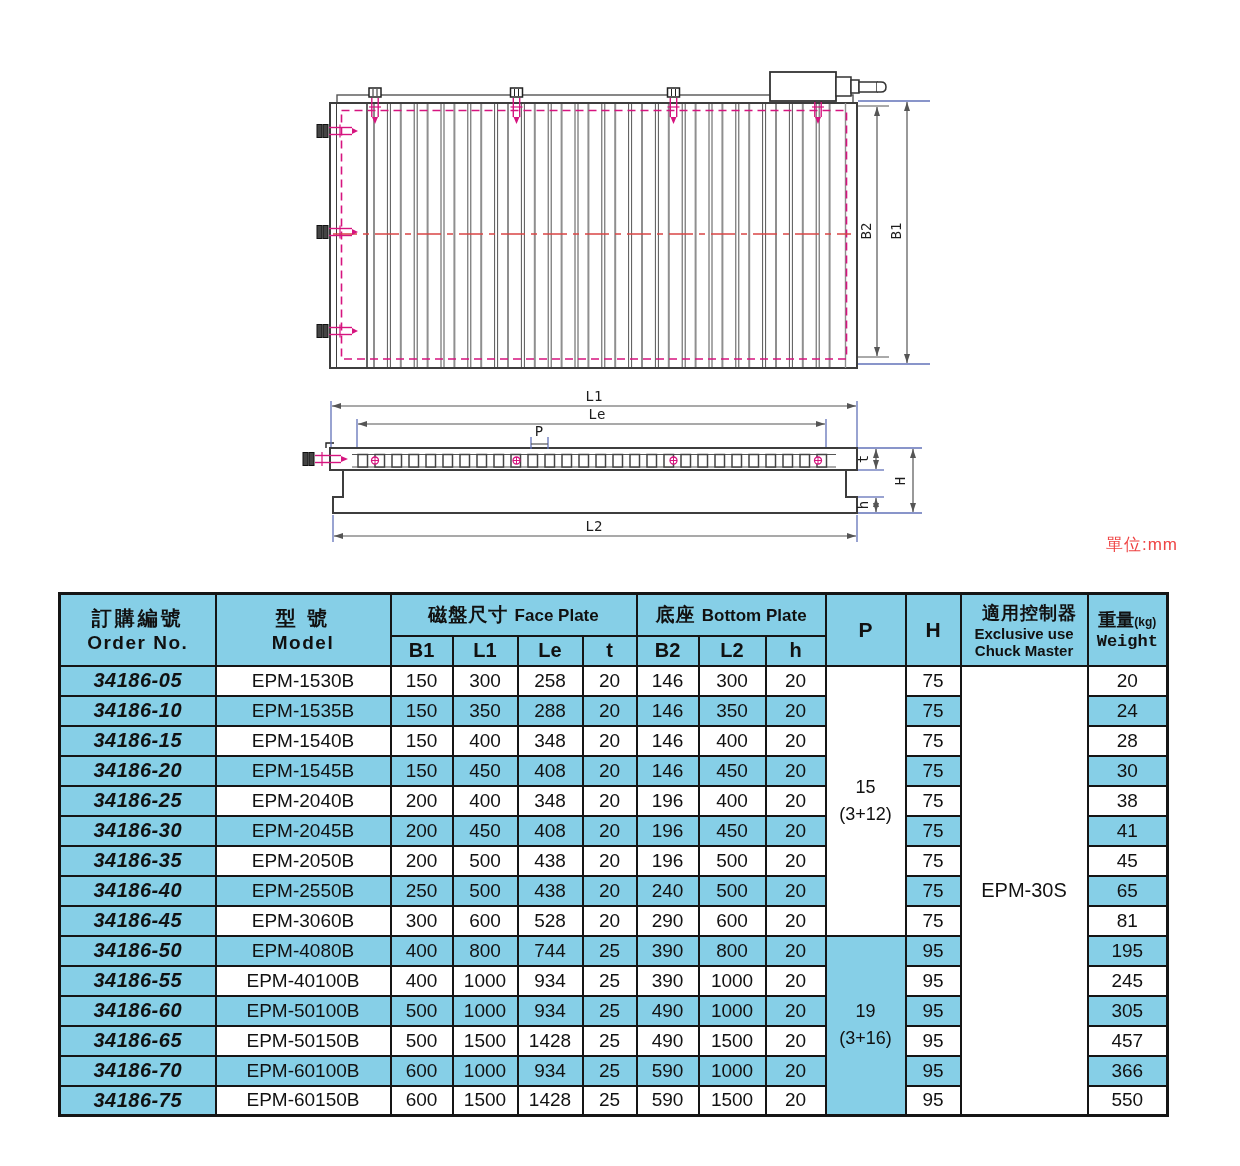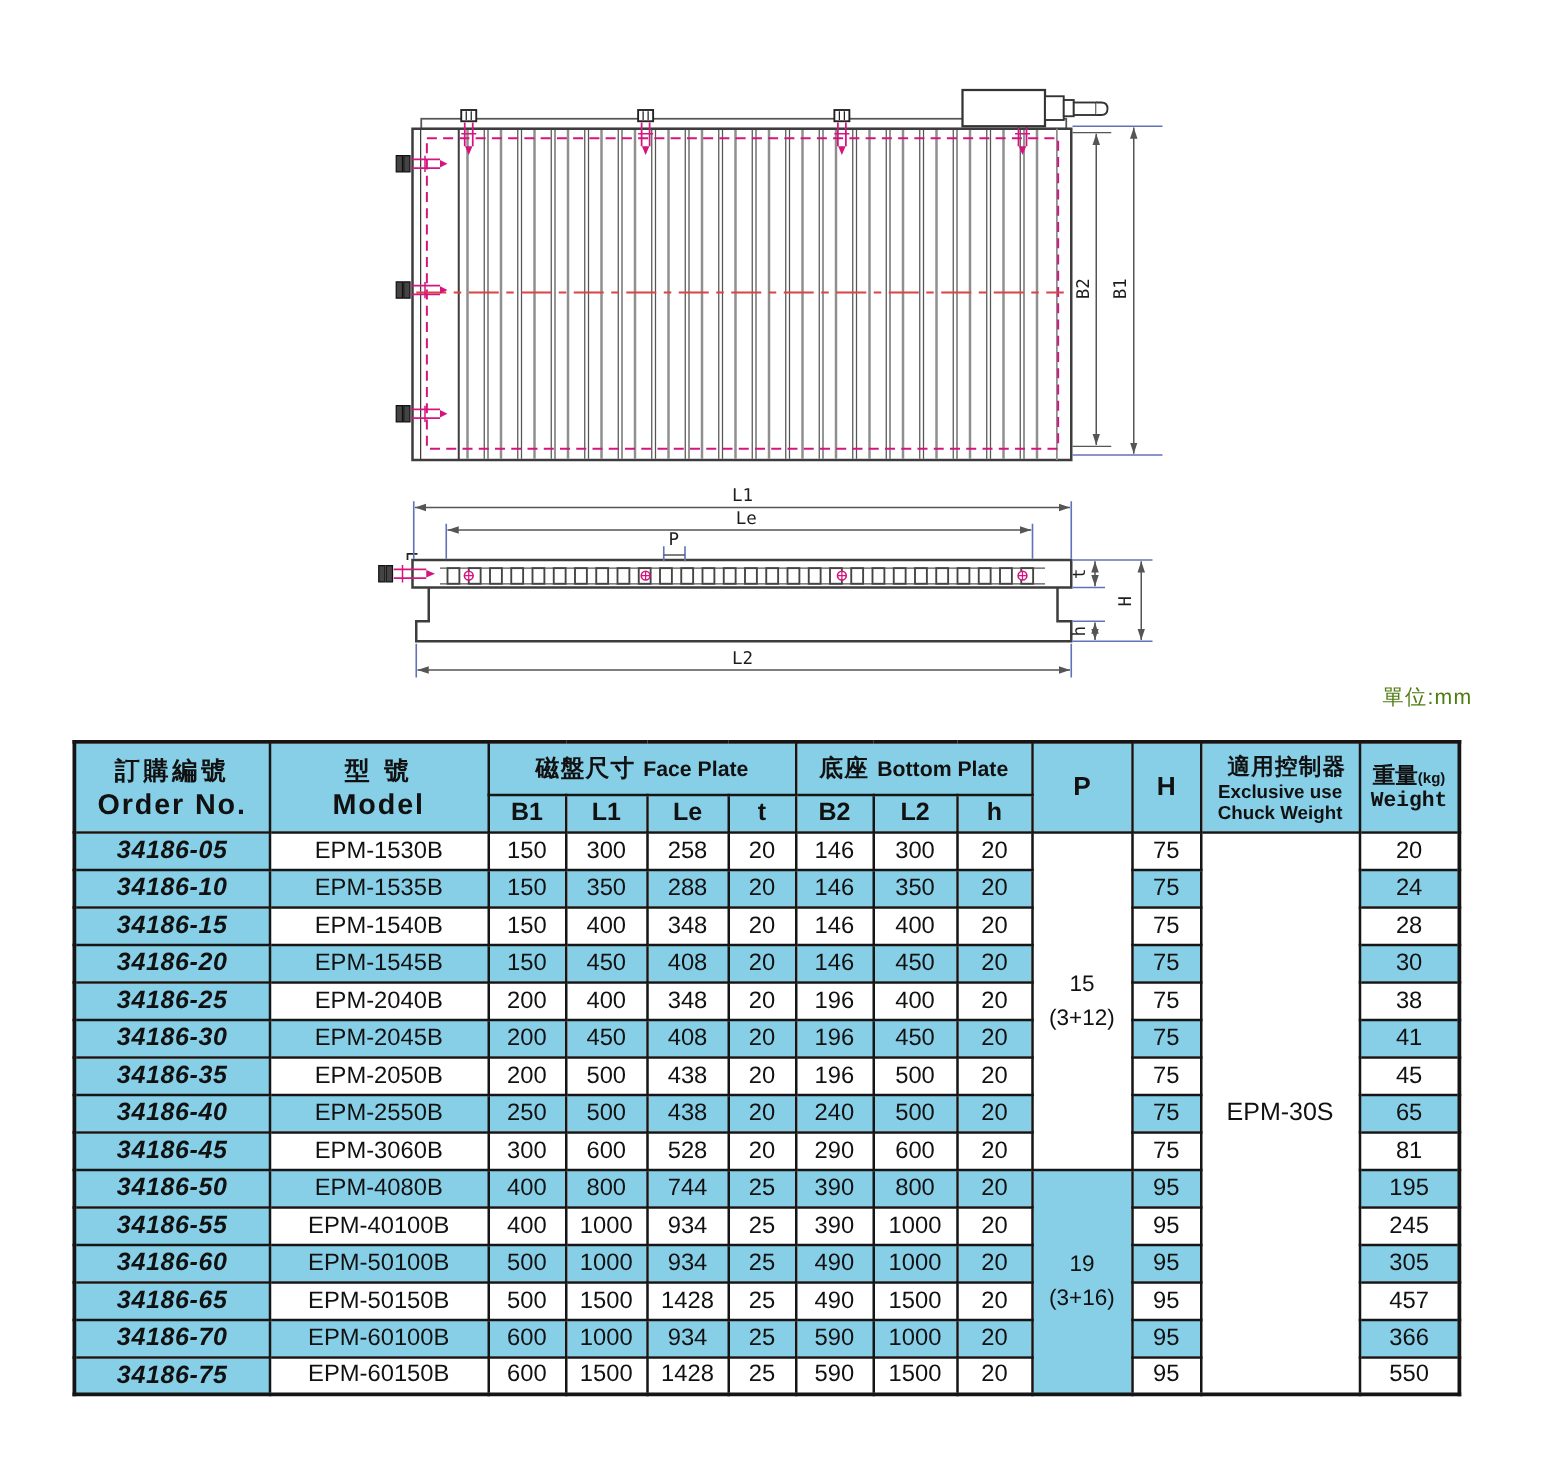--- a/index.html
+++ b/index.html
@@ -1,29 +1,29 @@
 <!DOCTYPE html>
 <html><head>
 <meta charset="utf-8">
 <style>
   html,body{margin:0;padding:0;background:#ffffff;}
   #page{position:relative;width:1240px;height:1166px;background:#fff;overflow:hidden;
         font-family:"Liberation Sans","DejaVu Sans",sans-serif;color:#111;}
   #drawing-svg{position:absolute;left:0;top:0;}
-  #unit-note{position:absolute;left:1040px;top:546px;width:138px;text-align:right;
-             font-size:17px;letter-spacing:1px;color:#4d7c0f;}
+  #unit-note{position:absolute;left:1040px;top:533px;width:138px;text-align:right;
+             font-size:17px;letter-spacing:1px;color:#ef4444;}
   
   #spec-table-wrap{position:absolute;left:58px;top:592px;}
   table.spec{border-collapse:collapse;table-layout:fixed;width:1108px;
              border:3px solid #151515;}
   table.spec th,table.spec td{border:2px solid #151515;text-align:center;
              vertical-align:middle;padding:0;overflow:hidden;}
   table.spec thead th{background:#86cfe7;font-weight:bold;}
   .zh{letter-spacing:3px;font-size:20px;font-weight:600;}
-  .en-big{font-size:23px;font-weight:bold;letter-spacing:1.5px;}
+  .en-big{font-size:19px;font-weight:bold;letter-spacing:1.5px;}
   .grp{font-size:19px;font-weight:600;letter-spacing:1px;}
   .grp .en{font-size:17px;font-weight:bold;letter-spacing:0;}
   .subcol{font-size:20px;font-weight:bold;}
   .ph{font-size:21px;font-weight:bold;}
   .ctrl-zh{font-size:18px;letter-spacing:1px;font-weight:600;margin-left:11px;}
   .ctrl-en{font-size:15px;font-weight:bold;line-height:1.15;}
   .wzh{font-size:18px;font-weight:600;}
   .wkg{font-size:12px;font-weight:600;}
   .wen{font-size:17px;font-weight:bold;font-family:Liberation Mono, monospace;}
   tbody tr{height:30px;}
@@ -330,21 +330,21 @@
           </th>
           <th colspan="3" class="grp">
             <span>底座</span>
             <span class="en">Bottom Plate</span>
           </th>
           <th rowspan="2" class="ph">P</th>
           <th rowspan="2" class="ph">H</th>
           <th rowspan="2">
             <div class="ctrl-zh">適用控制器</div>
             <div class="ctrl-en">Exclusive use</div>
-            <div class="ctrl-en">Chuck Weight</div>
+            <div class="ctrl-en">Chuck Master</div>
           </th>
           <th rowspan="2">
             <div>
               <span class="wzh">重量</span><span class="wkg">(kg)</span>
             </div>
             <div class="wen">Weight</div>
           </th>
         </tr>
         <tr style="height:30px;">
           <th class="subcol">B1</th>

